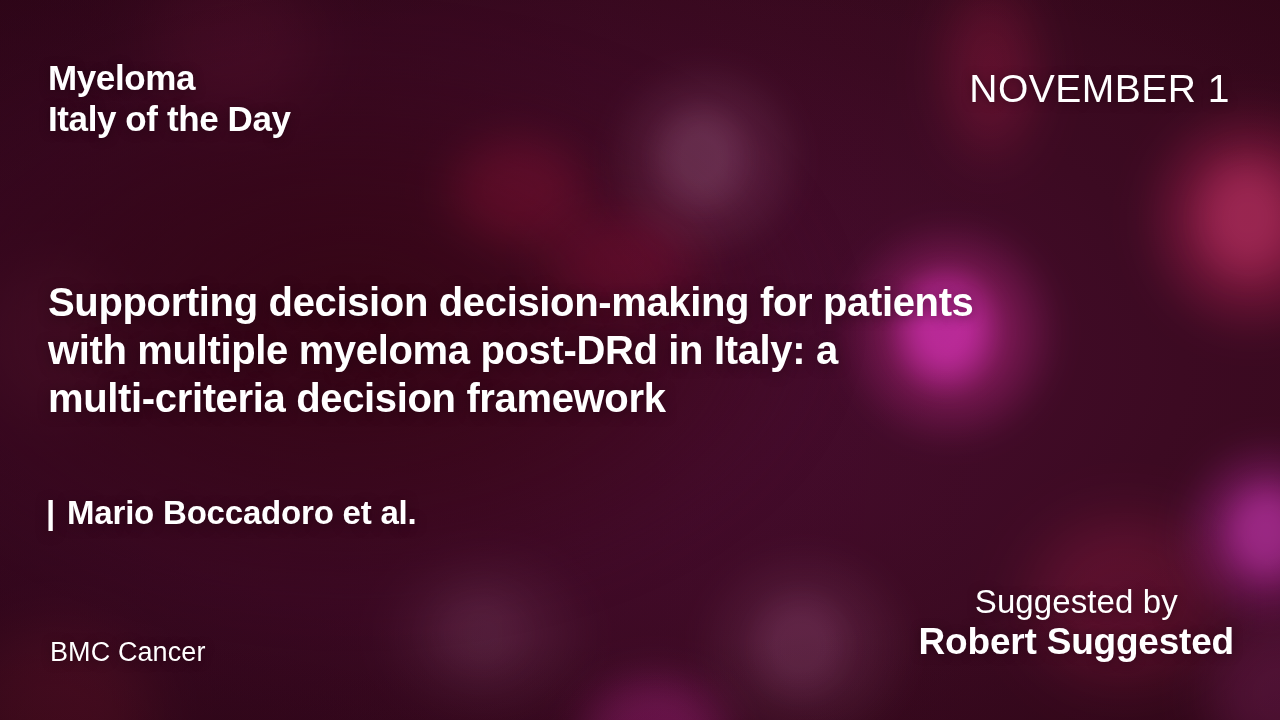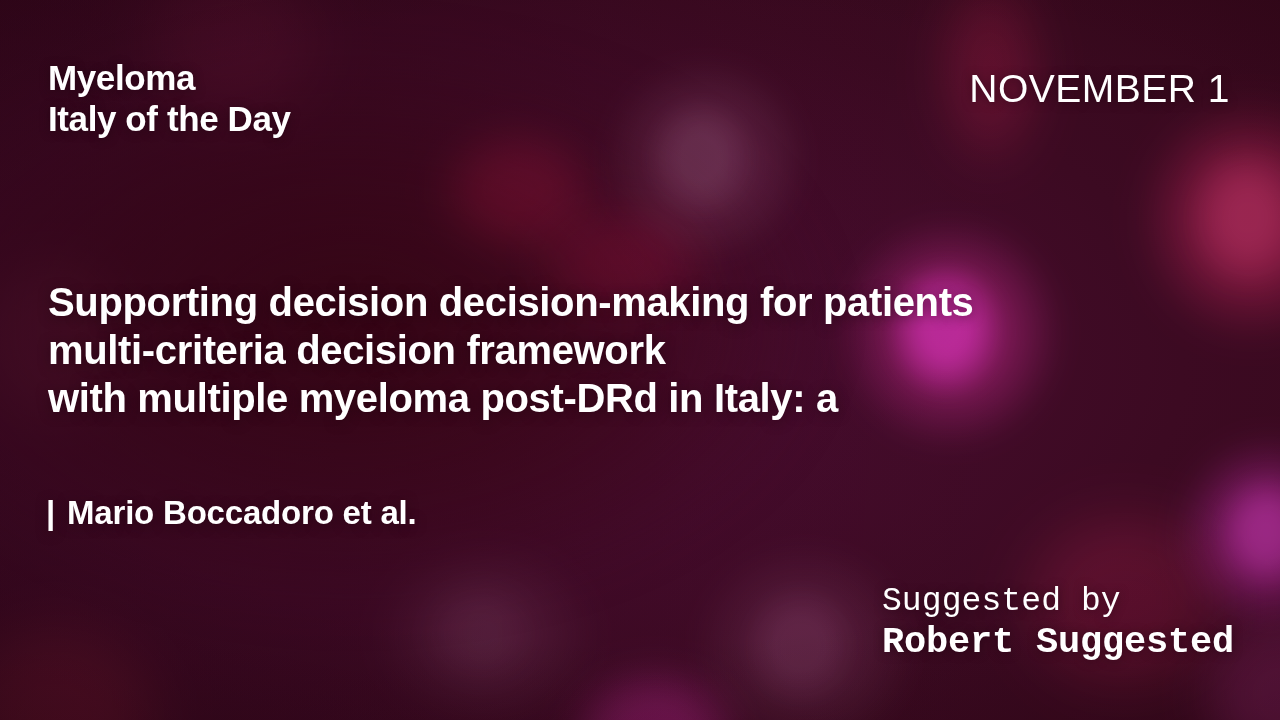--- a/index.html
+++ b/index.html
@@ -143,24 +143,23 @@
     font-weight: 300;
     letter-spacing: 0.1px;
     white-space: nowrap;
     text-shadow: 0 1px 10px rgba(30,0,14,0.55);
   }
 
   .suggested {
     position: absolute;
     right: 46px;
     top: 583px;
-    text-align: left;
+    text-align: center;
     line-height: 1.14;
     text-shadow: 0 1px 10px rgba(30,0,14,0.55);
-    font-family: Liberation Mono, monospace;
   }
   .suggested-label {
     display: block;
     font-size: 33px;
     font-weight: 400;
     letter-spacing: 0.1px;
     white-space: nowrap;
   }
   .suggested-name {
     display: block;
@@ -209,28 +208,29 @@
 
     <div class="brand">
       <span class="brand-line">Myeloma</span>
       <span class="brand-line">Italy of the Day</span>
     </div>
 
     <div class="date">NOVEMBER 1</div>
 
     <div class="paper-title">
       <span class="title-line">Supporting decision decision-making for patients</span>
+      <span class="title-line">with multiple myeloma post-DRd in Italy: a</span>
       <span class="title-line">multi-criteria decision framework</span>
-      <span class="title-line">with multiple myeloma post-DRd in Italy: a</span>
     </div>
 
     <div class="authors">
       <span class="pipe">|</span><span>Mario Boccadoro et al.</span>
     </div>
 
+    <div class="journal">BMC Cancer</div>
 
     <div class="suggested">
       <span class="suggested-label">Suggested by</span>
       <span class="suggested-name">Robert Suggested</span>
     </div>
 
   </div>
 </div>
 
 </body></html>

